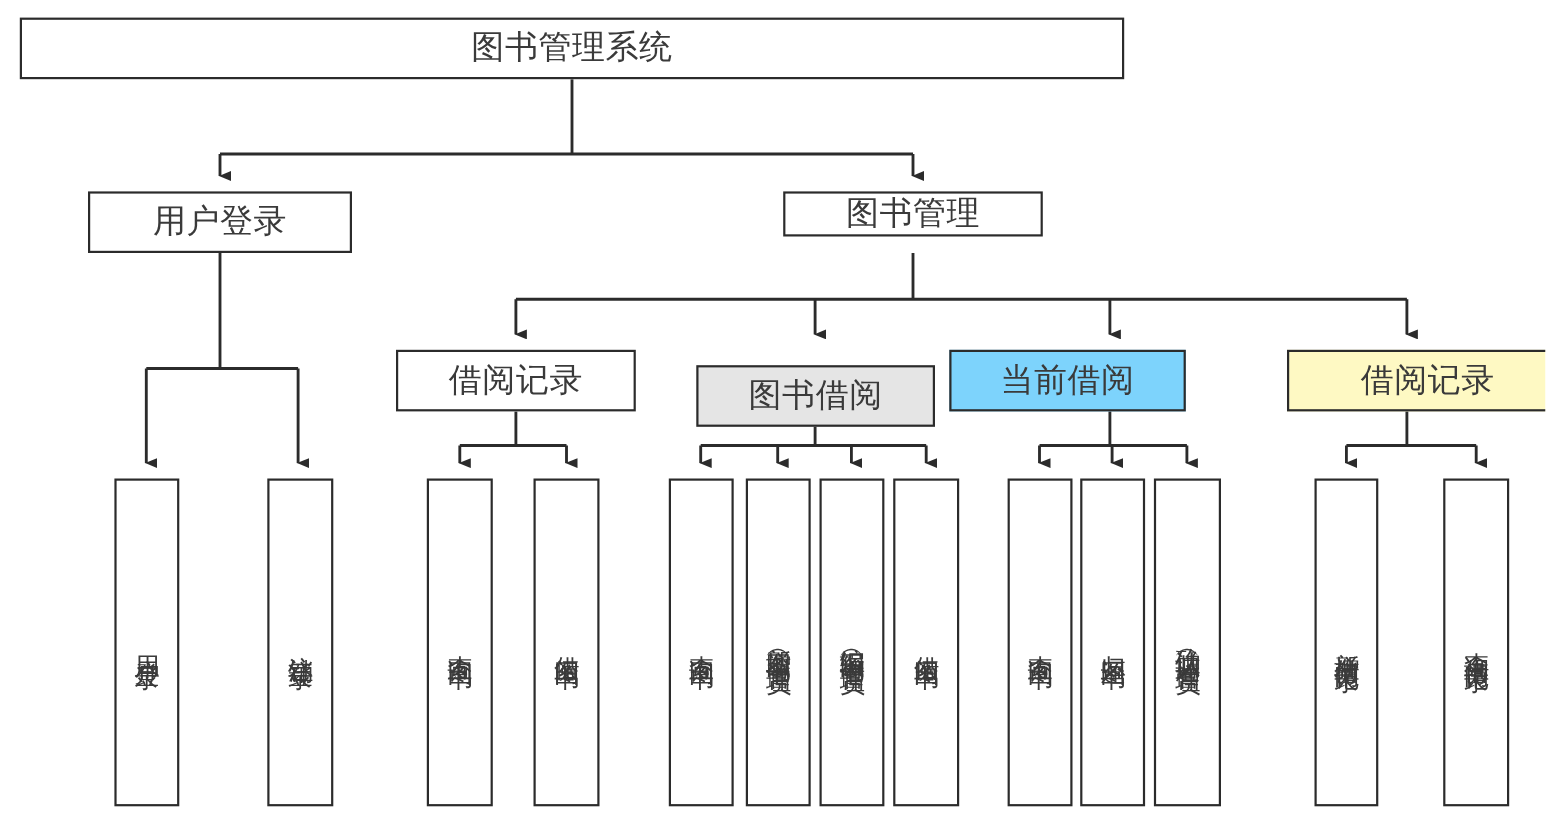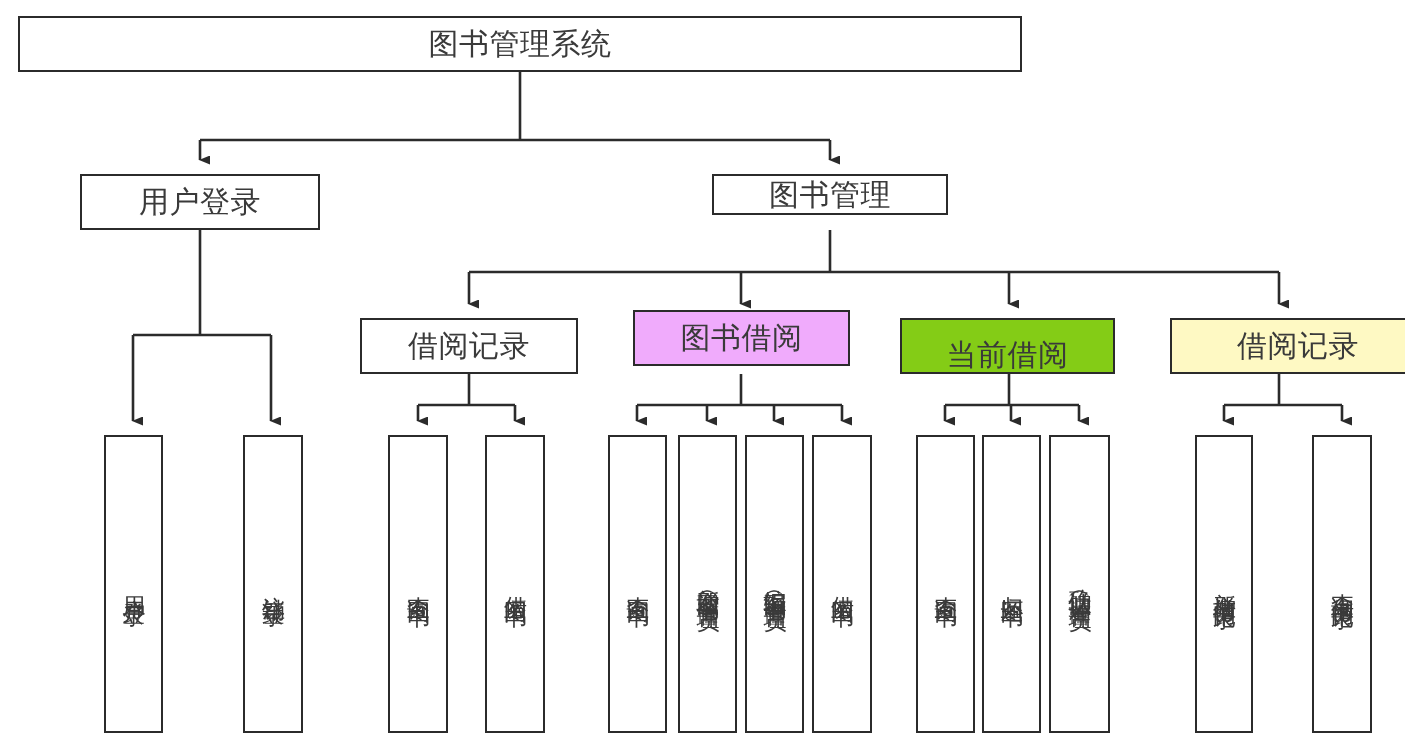--- a/index.html
+++ b/index.html
@@ -127,24 +127,24 @@
   <div class="node horizontal" style="left: 80px; top: 174px; width: 240px; height: 56px; border-color: rgb(43, 43, 43); background: rgb(255, 255, 255);">
     <span class="node-label" style="color: rgb(58, 58, 58);">用户登录</span>
   </div>
   <div class="node horizontal" style="left: 712px; top: 174px; width: 236px; height: 41px; border-color: rgb(43, 43, 43); background: rgb(255, 255, 255);">
     <span class="node-label" style="color: rgb(58, 58, 58);">图书管理</span>
   </div>
 
   <div class="node horizontal" style="left: 360px; top: 318px; width: 218px; height: 56px; border-color: rgb(43, 43, 43); background: rgb(255, 255, 255);">
     <span class="node-label" style="color: rgb(58, 58, 58);">借阅记录</span>
   </div>
-  <div class="node horizontal" style="left: 633px; top: 310px; width: 217px; height: 56px; border-color: rgb(43, 43, 43); background: #f0abfc;">
+  <div class="node horizontal" style="left: 633px; top: 332px; width: 217px; height: 56px; border-color: rgb(43, 43, 43); background: #e5e5e5;">
     <span class="node-label" style="color: rgb(58, 58, 58);">图书借阅</span>
   </div>
-  <div class="node horizontal" style="left: 900px; top: 318px; width: 215px; height: 56px; border-color: rgb(43, 43, 43); background: #84cc16; align-items: flex-end;">
+  <div class="node horizontal" style="left: 863px; top: 318px; width: 215px; height: 56px; border-color: rgb(43, 43, 43); background: #7dd3fc;">
     <span class="node-label" style="color: rgb(58, 58, 58);">当前借阅</span>
   </div>
   <div class="node horizontal" style="left: 1170px; top: 318px; width: 256px; height: 56px; border-color: rgb(43, 43, 43); background: #fef9c3;">
     <span class="node-label" style="color: rgb(58, 58, 58);">借阅记录</span>
   </div>
 
   <div class="node vertical" style="left: 104px; top: 435px; width: 59px; height: 298px; border-color: rgb(43, 43, 43); background: rgb(255, 255, 255);">
     <span class="node-label" style="color: rgb(58, 58, 58);">用户登录</span>
   </div>
   <div class="node vertical" style="left: 243px; top: 435px; width: 60px; height: 298px; border-color: rgb(43, 43, 43); background: rgb(255, 255, 255);">

